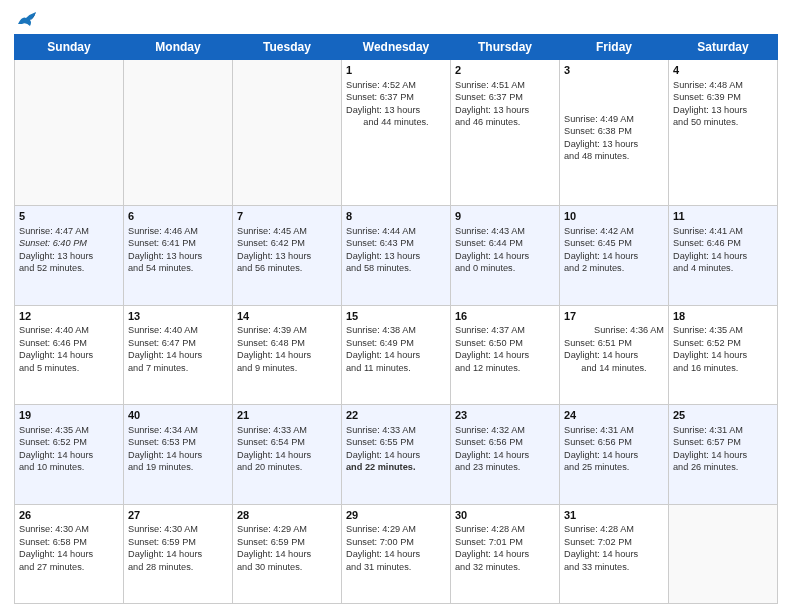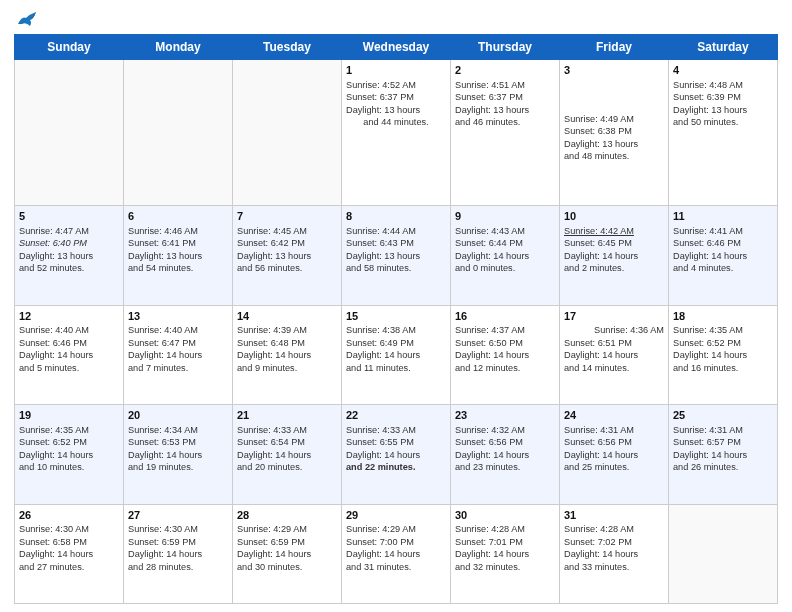--- a/index.html
+++ b/index.html
@@ -177,21 +177,21 @@
           </td>
           <td>
             <span class="day-number">9</span>
             <span style="display: block;">Sunrise: 4:43 AM</span>
             <span style="display: block;">Sunset: 6:44 PM</span>
             <span style="display: block;">Daylight: 14 hours</span>
             <span style="display: block;">and 0 minutes.</span>
           </td>
           <td>
             <span class="day-number">10</span>
-            <span style="display: block; text-decoration: underline;">Sunrise: 4:42 AM</span>
+            <span style="display: block;">Sunrise: 4:42 AM</span>
             <span style="display: block;">Sunset: 6:45 PM</span>
             <span style="display: block;">Daylight: 14 hours</span>
             <span style="display: block;">and 2 minutes.</span>
           </td>
           <td>
             <span class="day-number">11</span>
             <span style="display: block;">Sunrise: 4:41 AM</span>
             <span style="display: block;">Sunset: 6:46 PM</span>
             <span style="display: block;">Daylight: 14 hours</span>
             <span style="display: block;">and 4 minutes.</span>
@@ -231,40 +231,40 @@
             <span style="display: block;">Sunrise: 4:37 AM</span>
             <span style="display: block;">Sunset: 6:50 PM</span>
             <span style="display: block;">Daylight: 14 hours</span>
             <span style="display: block;">and 12 minutes.</span>
           </td>
           <td>
             <span class="day-number">17</span>
             <span style="display: block; text-align: right;">Sunrise: 4:36 AM</span>
             <span style="display: block;">Sunset: 6:51 PM</span>
             <span style="display: block;">Daylight: 14 hours</span>
-            <span style="display: block;">and 14 minutes.</span>
+            <span style="display: block; text-align: center;">and 14 minutes.</span>
           </td>
           <td>
             <span class="day-number">18</span>
             <span style="display: block;">Sunrise: 4:35 AM</span>
             <span style="display: block;">Sunset: 6:52 PM</span>
             <span style="display: block;">Daylight: 14 hours</span>
             <span style="display: block;">and 16 minutes.</span>
           </td>
         </tr>
         <tr class="cal-row-alt">
           <td>
             <span class="day-number">19</span>
             <span style="display: block;">Sunrise: 4:35 AM</span>
             <span style="display: block;">Sunset: 6:52 PM</span>
             <span style="display: block;">Daylight: 14 hours</span>
             <span style="display: block;">and 10 minutes.</span>
           </td>
           <td>
-            <span class="day-number">20</span>
+            <span class="day-number">40</span>
             <span style="display: block;">Sunrise: 4:34 AM</span>
             <span style="display: block;">Sunset: 6:53 PM</span>
             <span style="display: block;">Daylight: 14 hours</span>
             <span style="display: block;">and 19 minutes.</span>
           </td>
           <td>
             <span class="day-number">21</span>
             <span style="display: block;">Sunrise: 4:33 AM</span>
             <span style="display: block;">Sunset: 6:54 PM</span>
             <span style="display: block;">Daylight: 14 hours</span>

